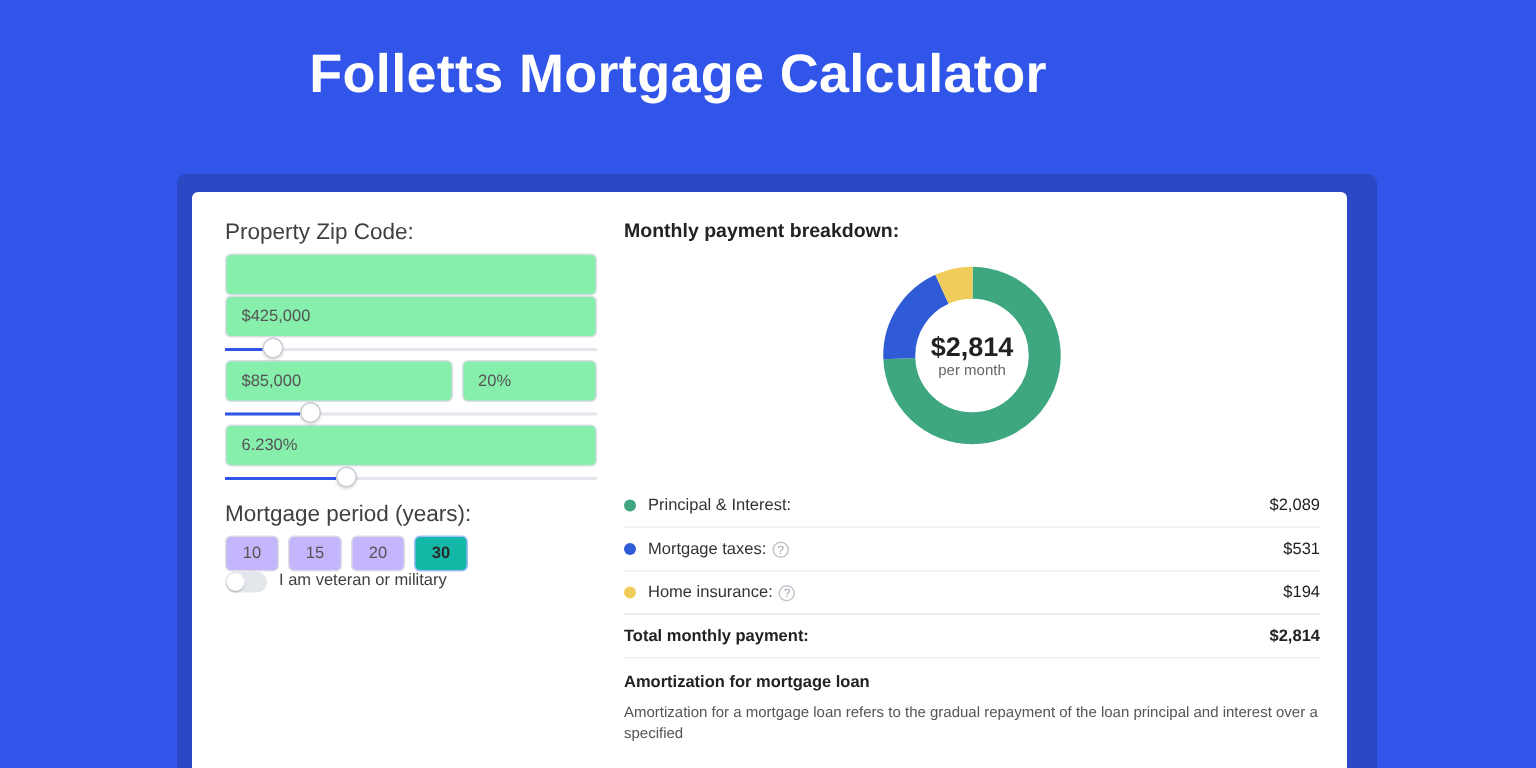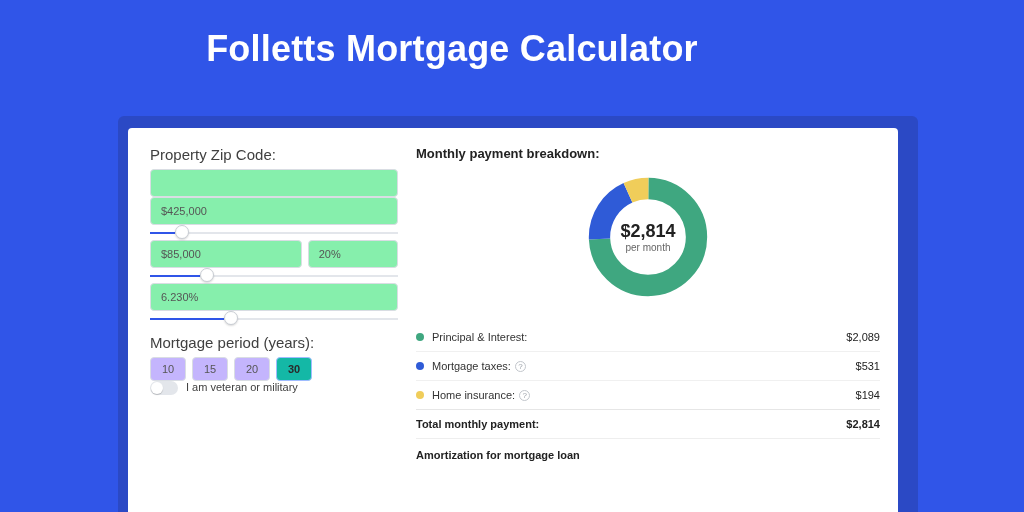--- a/index.html
+++ b/index.html
@@ -136,17 +136,18 @@
               <span class="amt">$194</span>
             </div>
           </div>
         <div class="total-row">
           <span>Total monthly payment:</span>
           <span class="amt">$2,814</span>
         </div>
 
         <div class="amort">
           <div class="amort-h">Amortization for mortgage loan</div>
+          <div class="amort-p">Amortization for a mortgage loan refers to the gradual repayment of the loan principal and interest over a specified</div>
         </div>
       </div>
     </div>
   </div>
 </div>
 
 </body></html>

